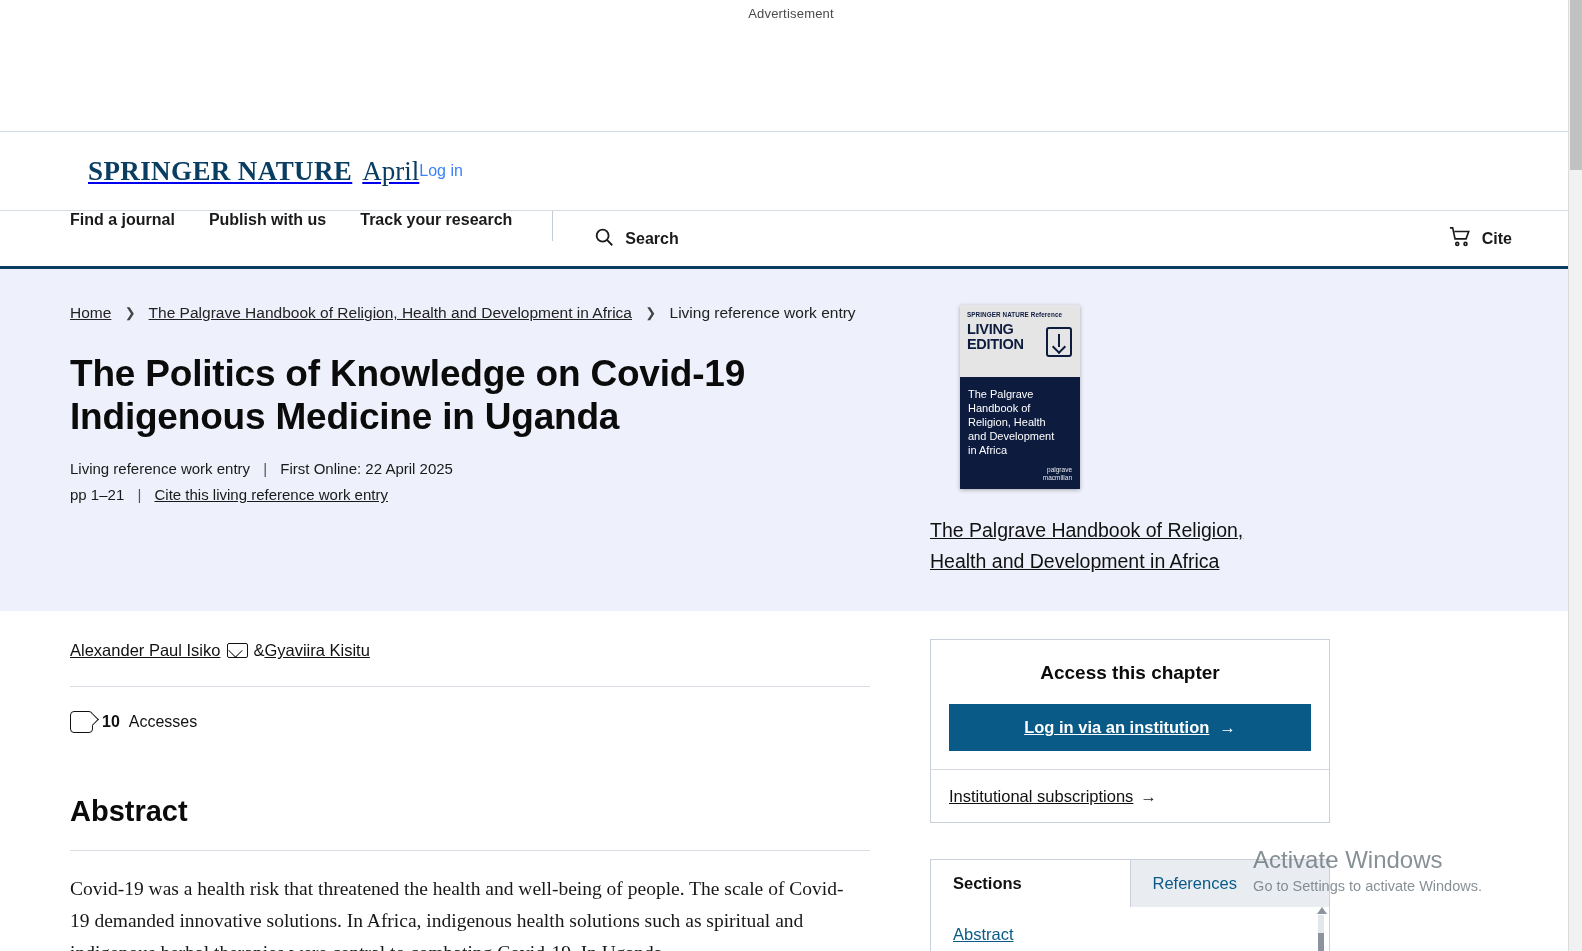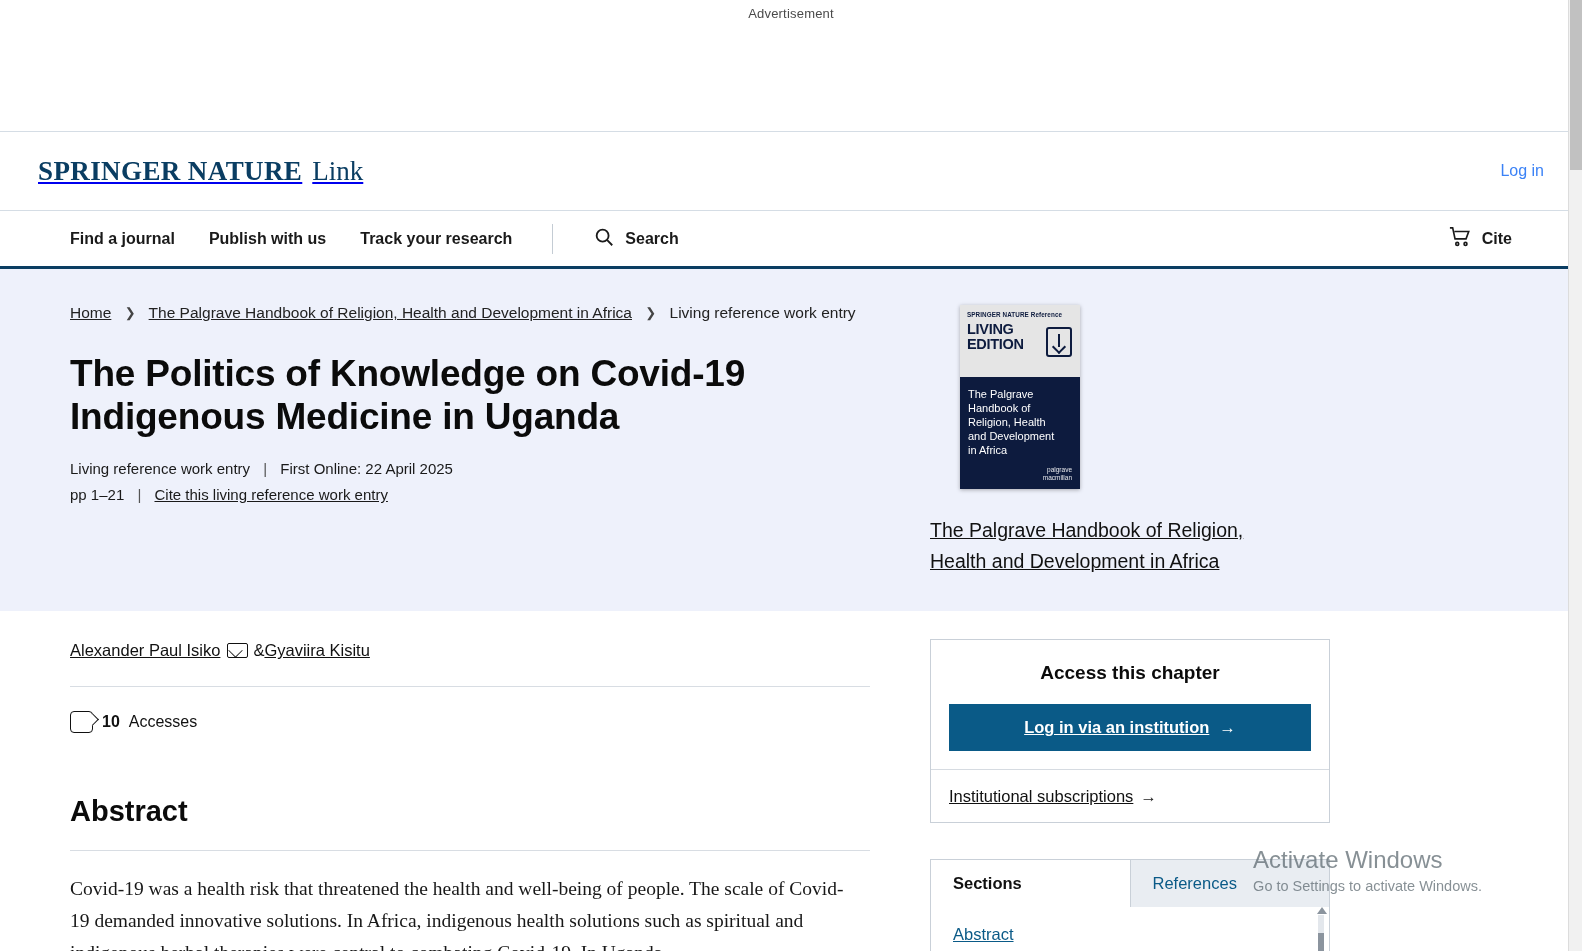--- a/index.html
+++ b/index.html
@@ -31,22 +31,22 @@
     color: #4a4a4a;
     letter-spacing: .2px;
   }
 
   
   .brand-bar {
     height: 79px;
     border-bottom: 1px solid #d5dde5;
     display: flex;
     align-items: center;
-    padding: 0 38px;
-    justify-content: space-between;
+    padding: 0 88px;
+    justify-content: flex-start;
     background: #fff;
   }
   .logo {
     display: flex;
     align-items: baseline;
     gap: 10px;
     white-space: nowrap;
   }
   .logo .sn {
     font-family: "Liberation Serif", serif;
@@ -72,21 +72,20 @@
     height: 58px;
     border-bottom: 3px solid #0a3d62;
     display: flex;
     align-items: center;
     padding: 0 70px;
     justify-content: space-between;
     background: #fff;
   }
   .nav-left {
     display: flex;
-    align-items: center;
     gap: 34px;
     height: 100%;
   }
   .nav-item {
     font-size: 16px;
     font-weight: bold;
     color: #1a1a1a;
     text-decoration: none;
     white-space: nowrap;
   }
@@ -474,21 +473,21 @@
 
 <div class="page-wrap">
 
   <div class="ad-strip">
     <div class="ad-label">Advertisement</div>
   </div>
 
   <div class="brand-bar">
     <a class="logo" href="#">
       <span class="sn">SPRINGER NATURE</span>
-      <span class="link-word">Link</span>
+      <span class="link-word">April</span>
     </a>
     <a class="login-link" href="#">Log in</a>
   </div>
 
   <div class="nav-bar">
     <div class="nav-left">
       <a class="nav-item" href="#">Find a journal</a>
       <a class="nav-item" href="#">Publish with us</a>
       <a class="nav-item" href="#">Track your research</a>
       <div class="nav-sep"></div>

